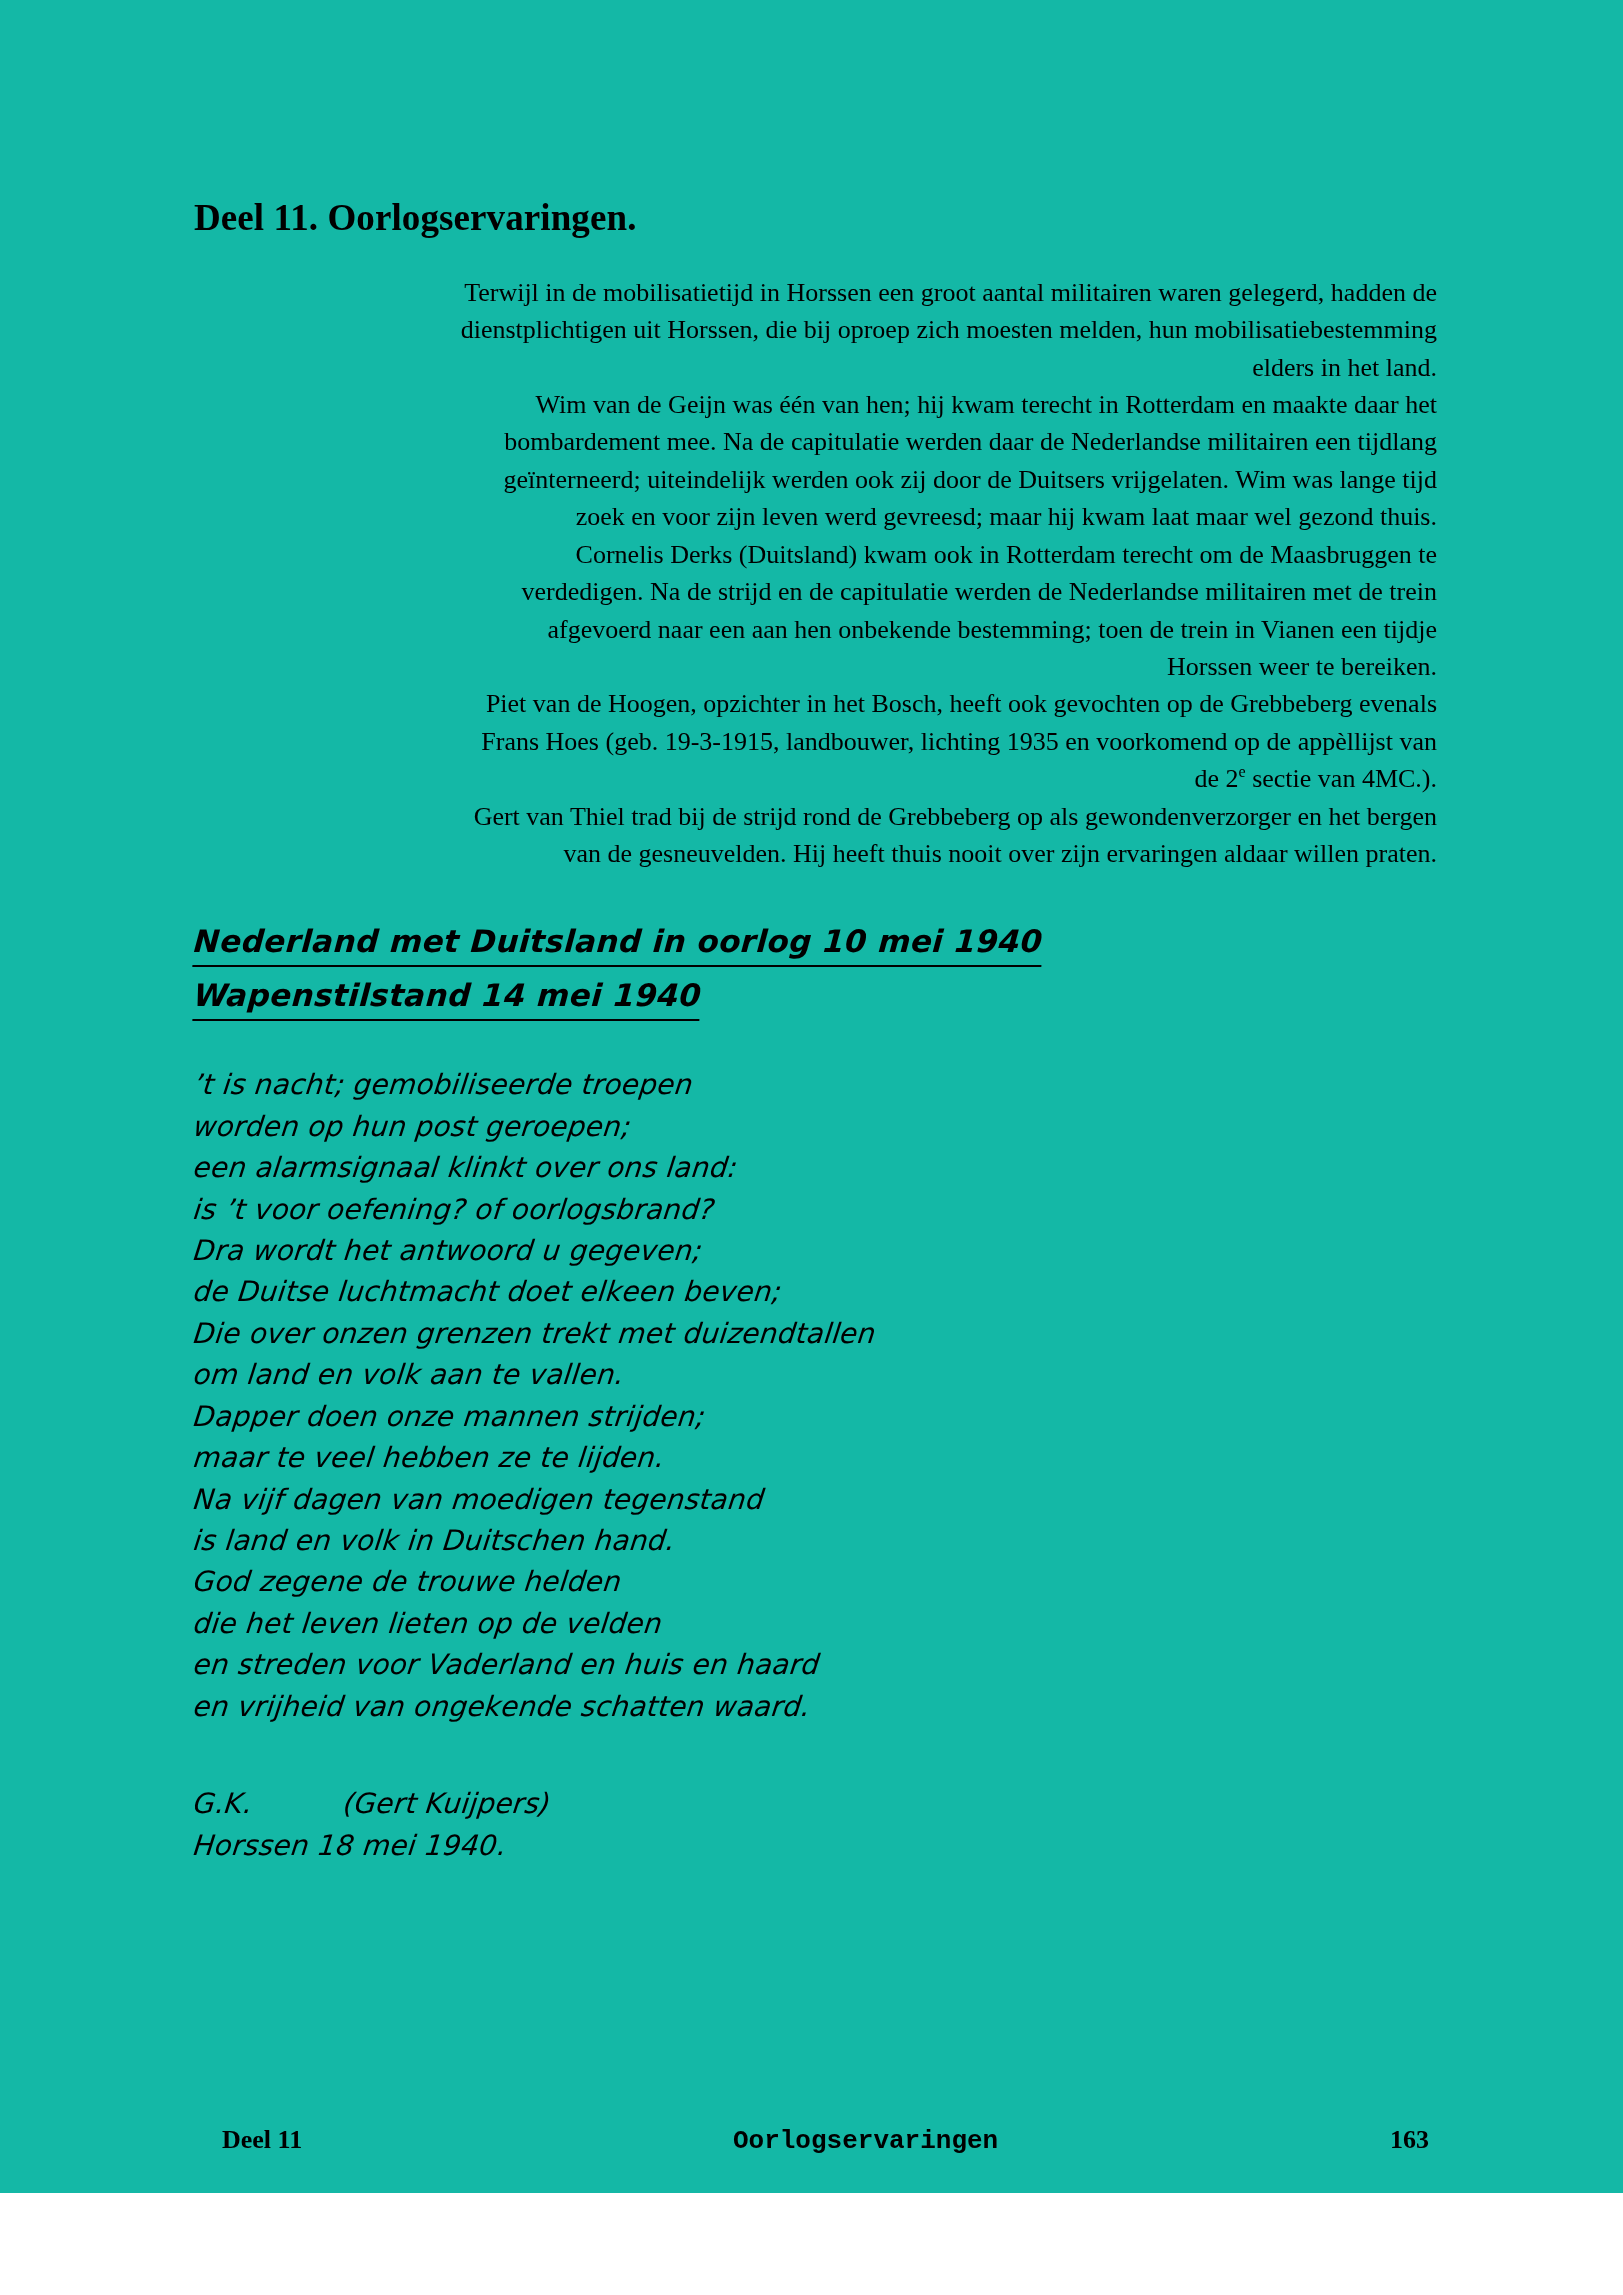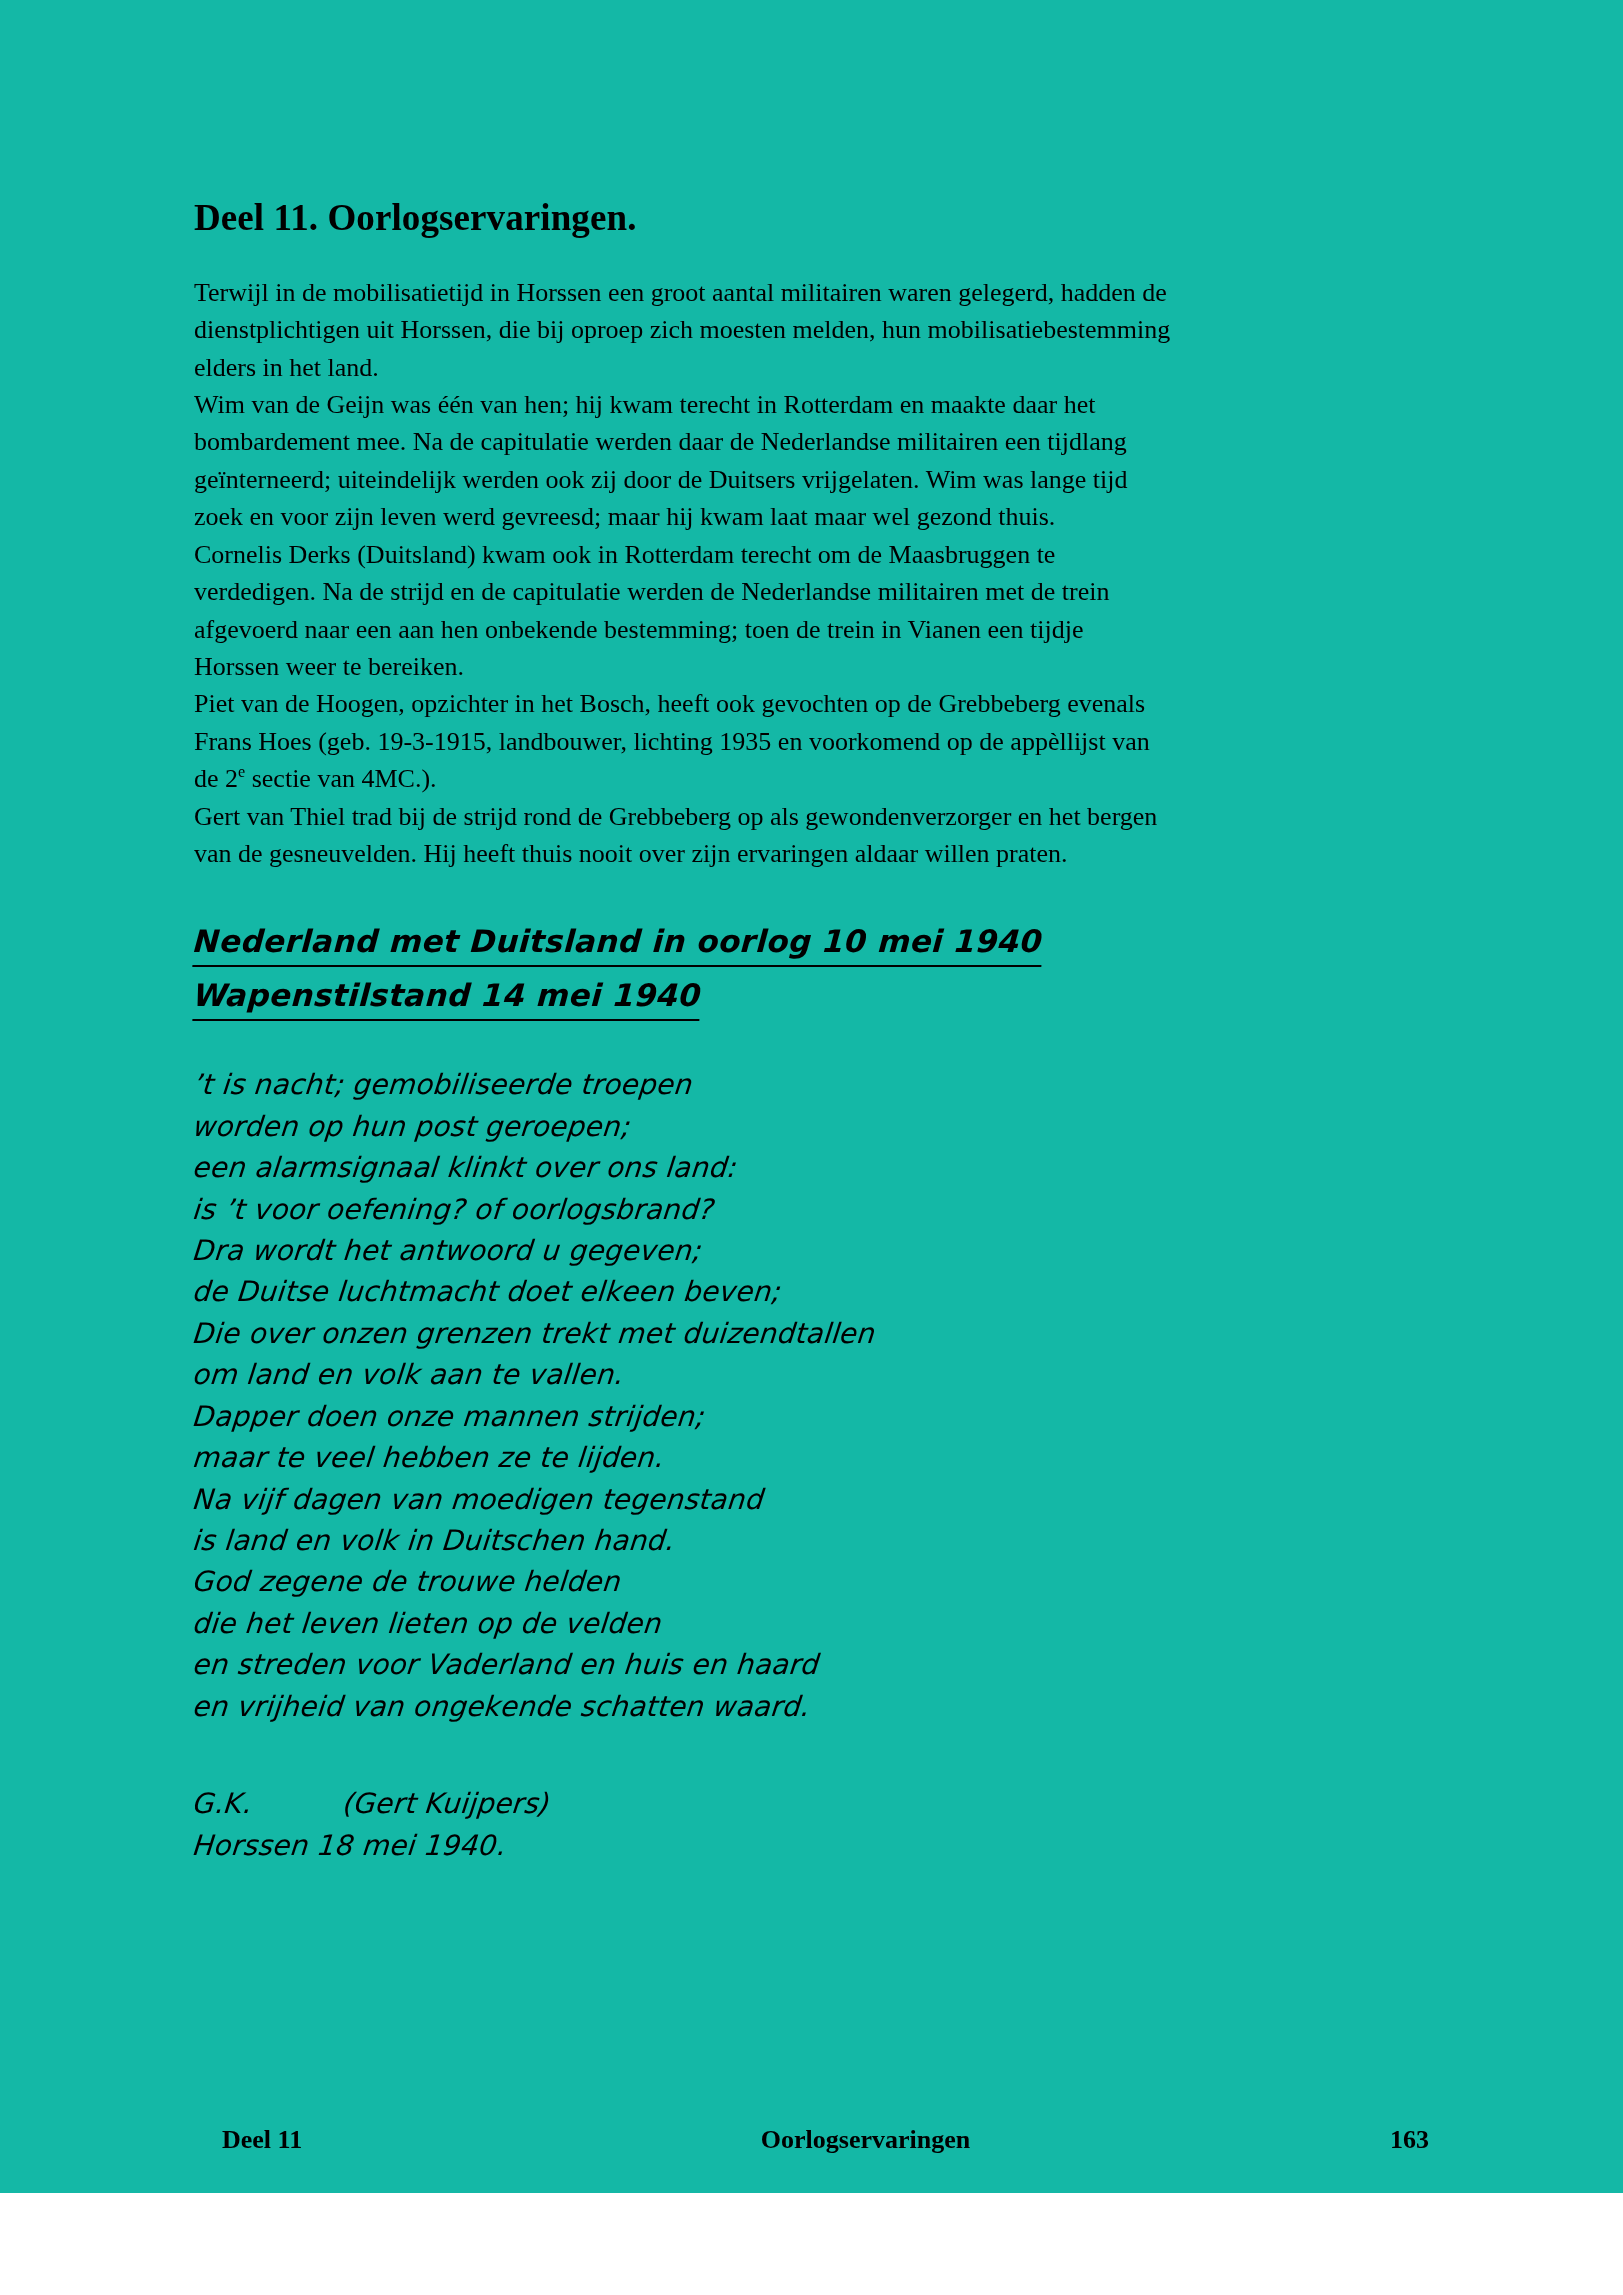--- a/index.html
+++ b/index.html
@@ -51,20 +51,21 @@
     margin: 0;
     padding-top: 34px;
     font-size: 26px;
     line-height: 1.44;
     text-align: left;
   }
 
   .body-line {
     display: block;
     white-space: pre-wrap;
+    text-align: right;
   }
 
   sup.ordinal {
     font-size: 0.62em;
     vertical-align: super;
     line-height: 0;
   }
 
   
   .poem-title {
@@ -134,21 +135,21 @@
     right: 194px;
     top: 2125px;
     display: flex;
     align-items: baseline;
     font-family: "Liberation Serif", "DejaVu Serif", serif;
     font-size: 26px;
     font-weight: bold;
     margin-left: 28px;
   }
   .footer-left   { flex: 0 0 auto; text-align: left; }
-  .footer-center { flex: 1 1 auto; text-align: center; padding-left: 39px; }
+  .footer-center { flex: 1 1 auto; text-align: center; padding-left: 39px; font-family: Liberation Mono, monospace; }
   .footer-right  { flex: 0 0 auto; text-align: right; }
 </style>
 </head>
 <body>
 
 <div class="page">
 
   <div class="content">
 
     <h1 class="doc-title">Deel 11. Oorlogservaringen.</h1>

